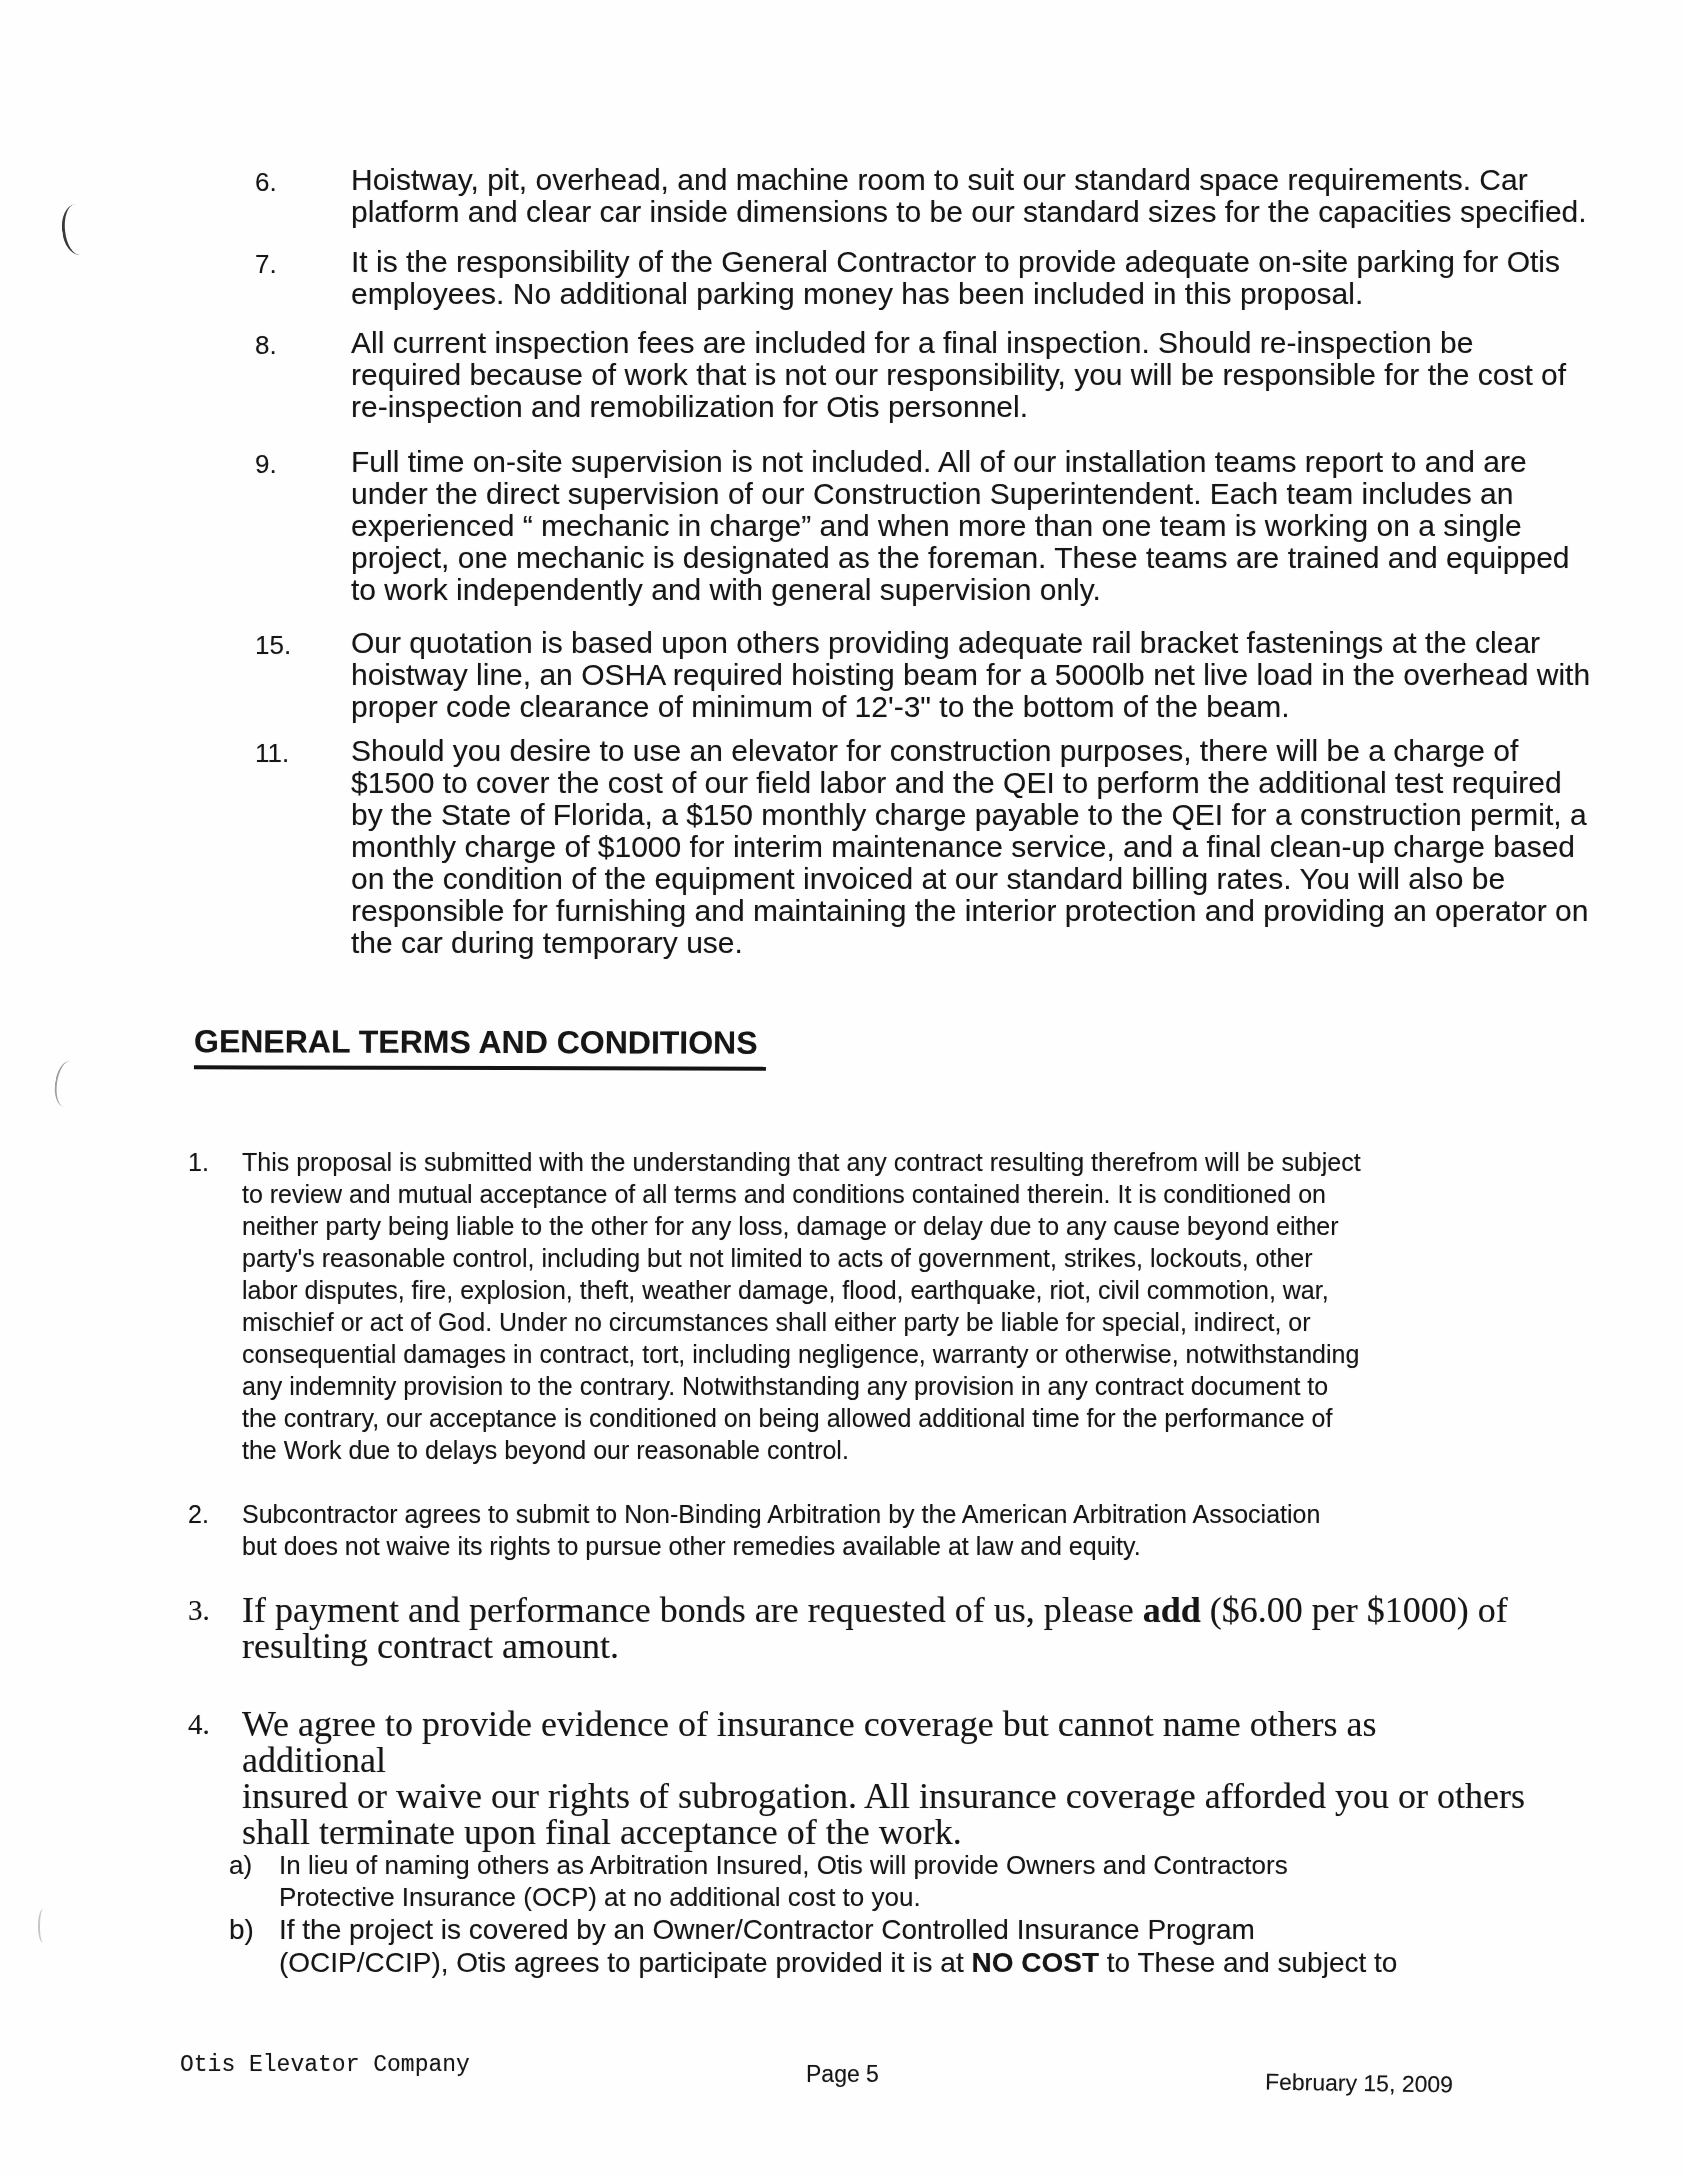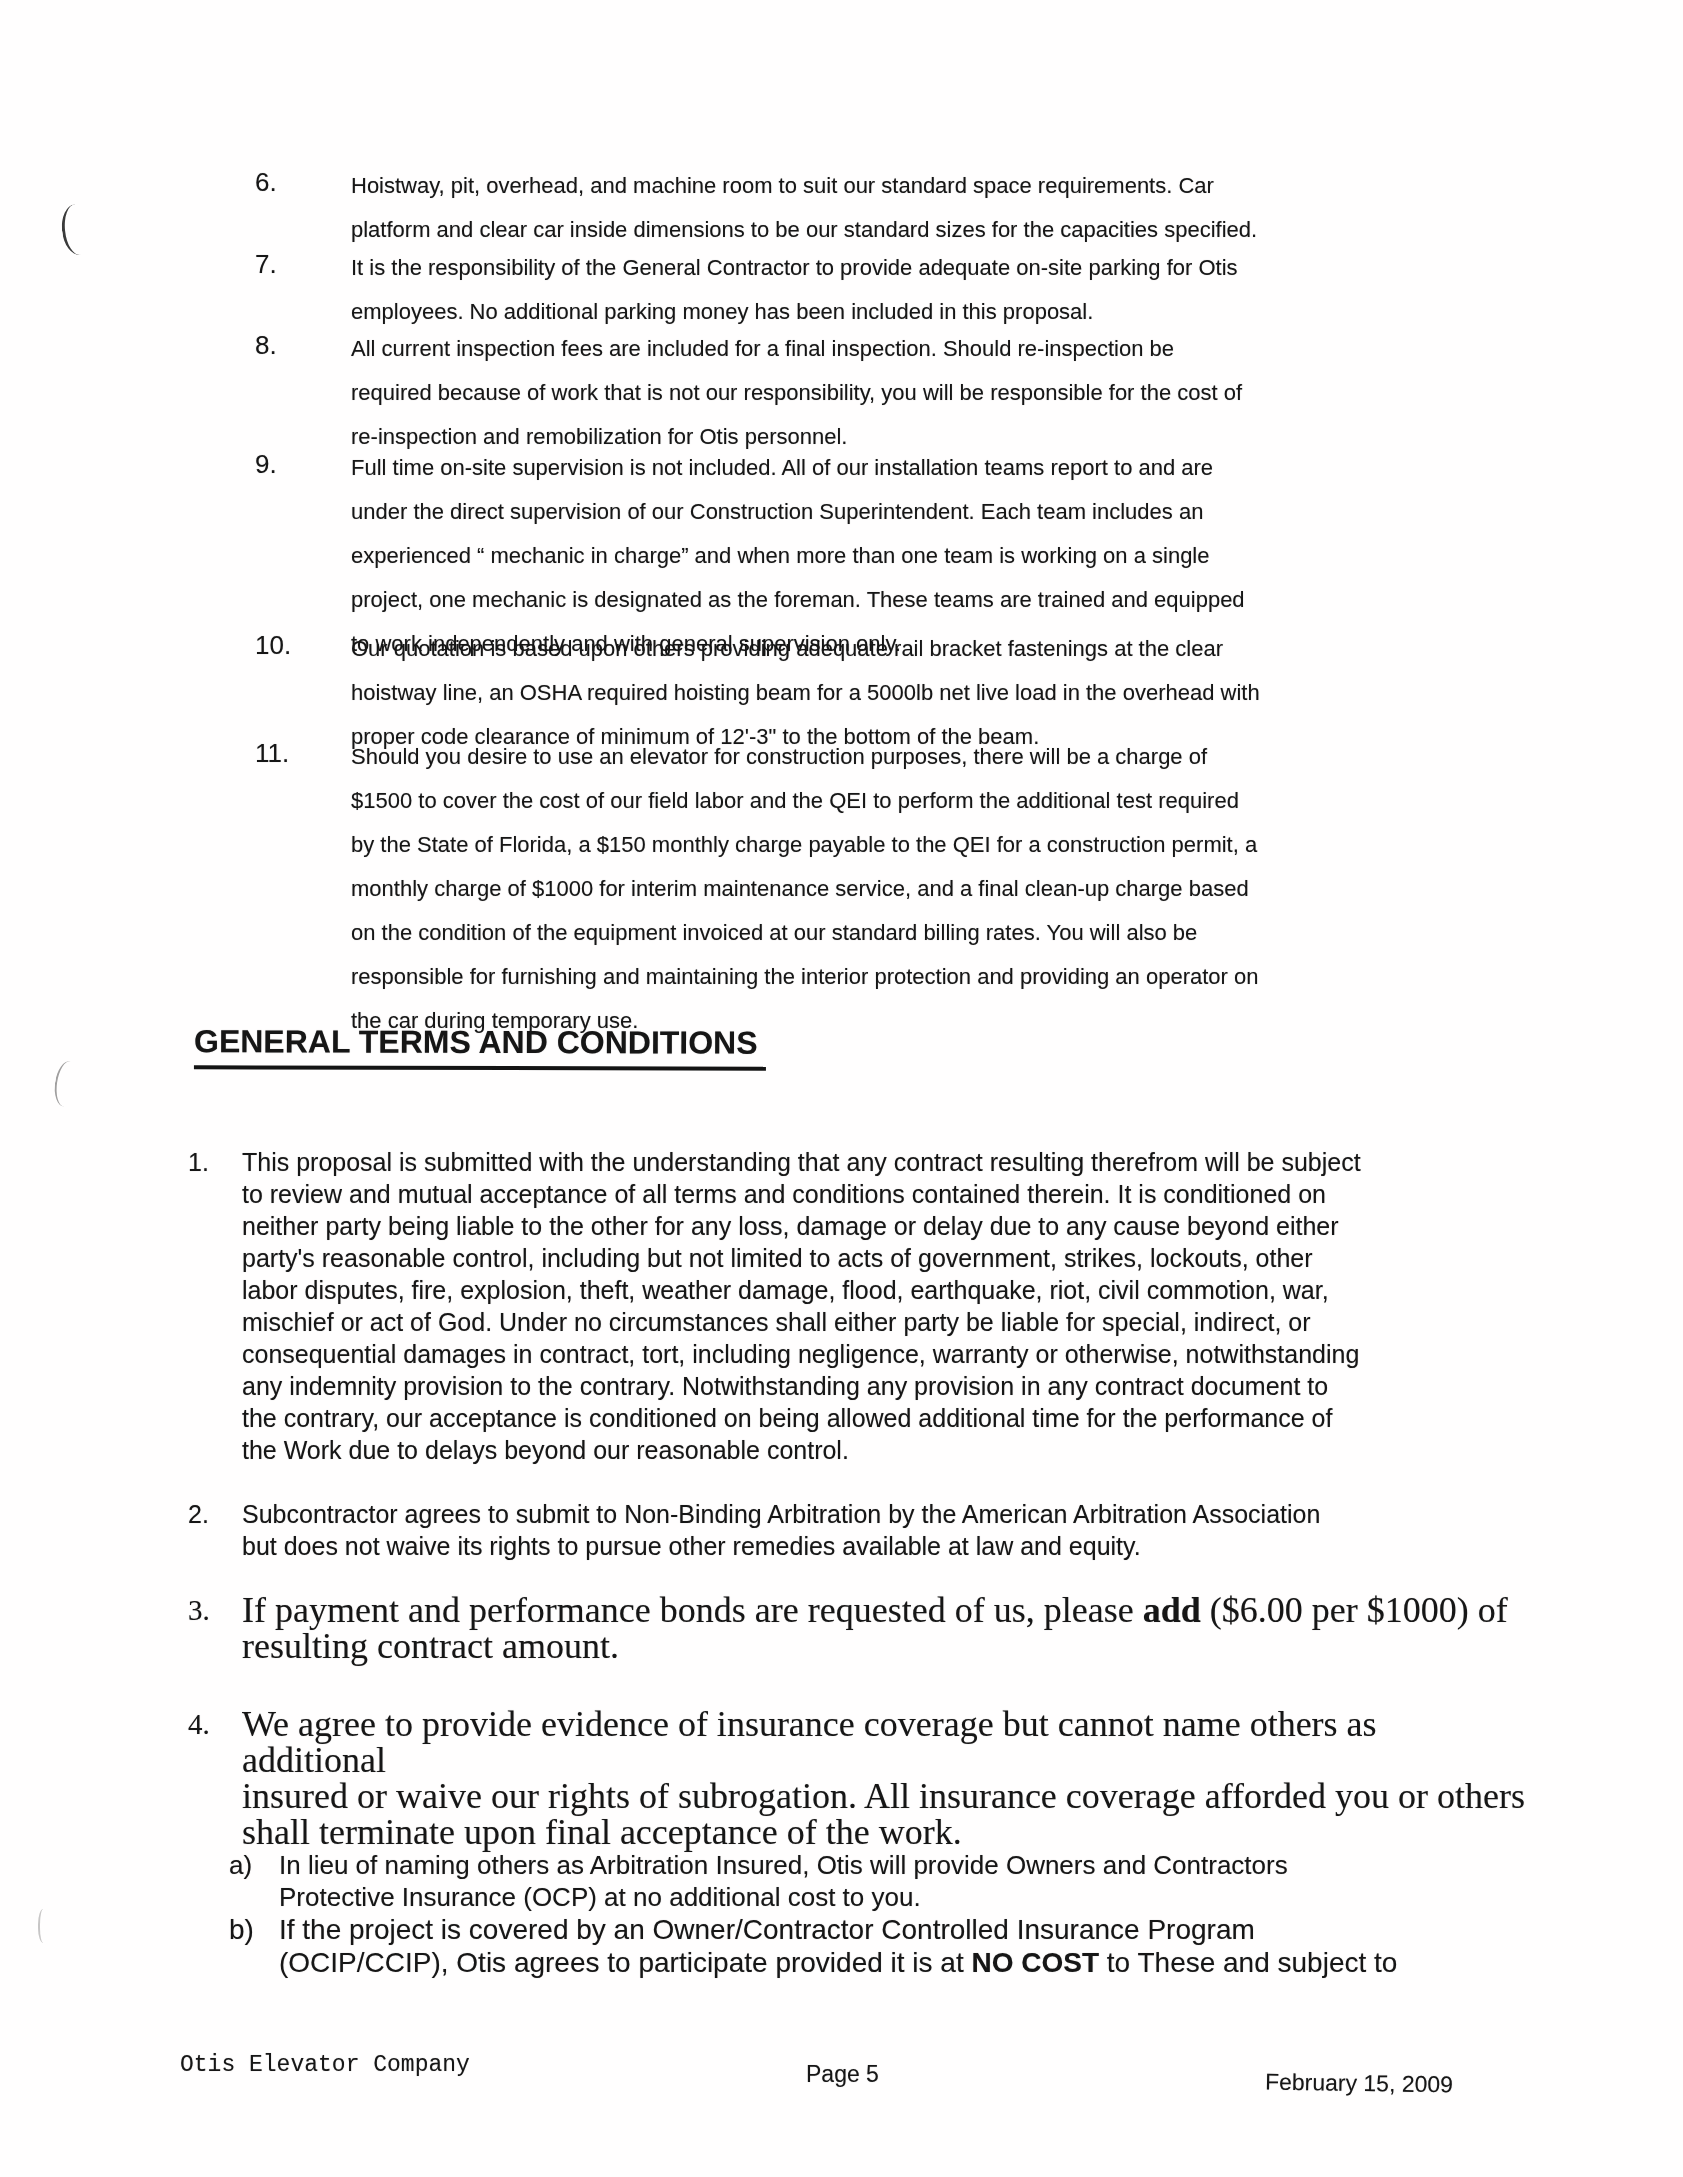--- a/index.html
+++ b/index.html
@@ -13,21 +13,21 @@
     color:#161616;
     text-shadow:0 0 1px rgba(0,0,0,0.30);
   }
   .row{position:absolute;display:flex;align-items:flex-start;}
   .row .num{flex:none;}
   .row .txt{white-space:pre-line;}
 
   
   .row.upper{left:255px;}
   .row.upper .num{width:96px;font-size:26px;line-height:36px;}
-  .row.upper .txt{width:1247px;font-size:22px;line-height:44px;}
+  .row.upper .txt{width:1247px;font-size:30px;line-height:32px;}
 
   
   .row.gt{left:188px;}
   .row.gt .num{width:54px;font-size:25px;line-height:32px;}
   .row.gt .txt{width:1317px;font-size:25px;line-height:32px;}
 
   
   .row.gt.serif{font-family:"Liberation Serif","DejaVu Serif",serif;}
   .row.gt.serif .num{font-size:29px;line-height:36px;}
   .row.gt.serif .txt{font-size:36px;line-height:36px;width:1287px;}
@@ -96,21 +96,21 @@
   <div class="row upper" style="top:446px">
     <div class="num">9.</div>
     <div class="txt">Full time on-site supervision is not included. All of our installation teams report to and are
 under the direct supervision of our Construction Superintendent. Each team includes an
 experienced “ mechanic in charge” and when more than one team is working on a single
 project, one mechanic is designated as the foreman. These teams are trained and equipped
 to work independently and with general supervision only.</div>
   </div>
 
   <div class="row upper" style="top:627px">
-    <div class="num">10.</div>
+    <div class="num">15.</div>
     <div class="txt">Our quotation is based upon others providing adequate rail bracket fastenings at the clear
 hoistway line, an OSHA required hoisting beam for a 5000lb net live load in the overhead with
 proper code clearance of minimum of 12'-3" to the bottom of the beam.</div>
   </div>
 
   <div class="row upper" style="top:735px">
     <div class="num">11.</div>
     <div class="txt">Should you desire to use an elevator for construction purposes, there will be a charge of
 $1500 to cover the cost of our field labor and the QEI to perform the additional test required
 by the State of Florida, a $150 monthly charge payable to the QEI for a construction permit, a

